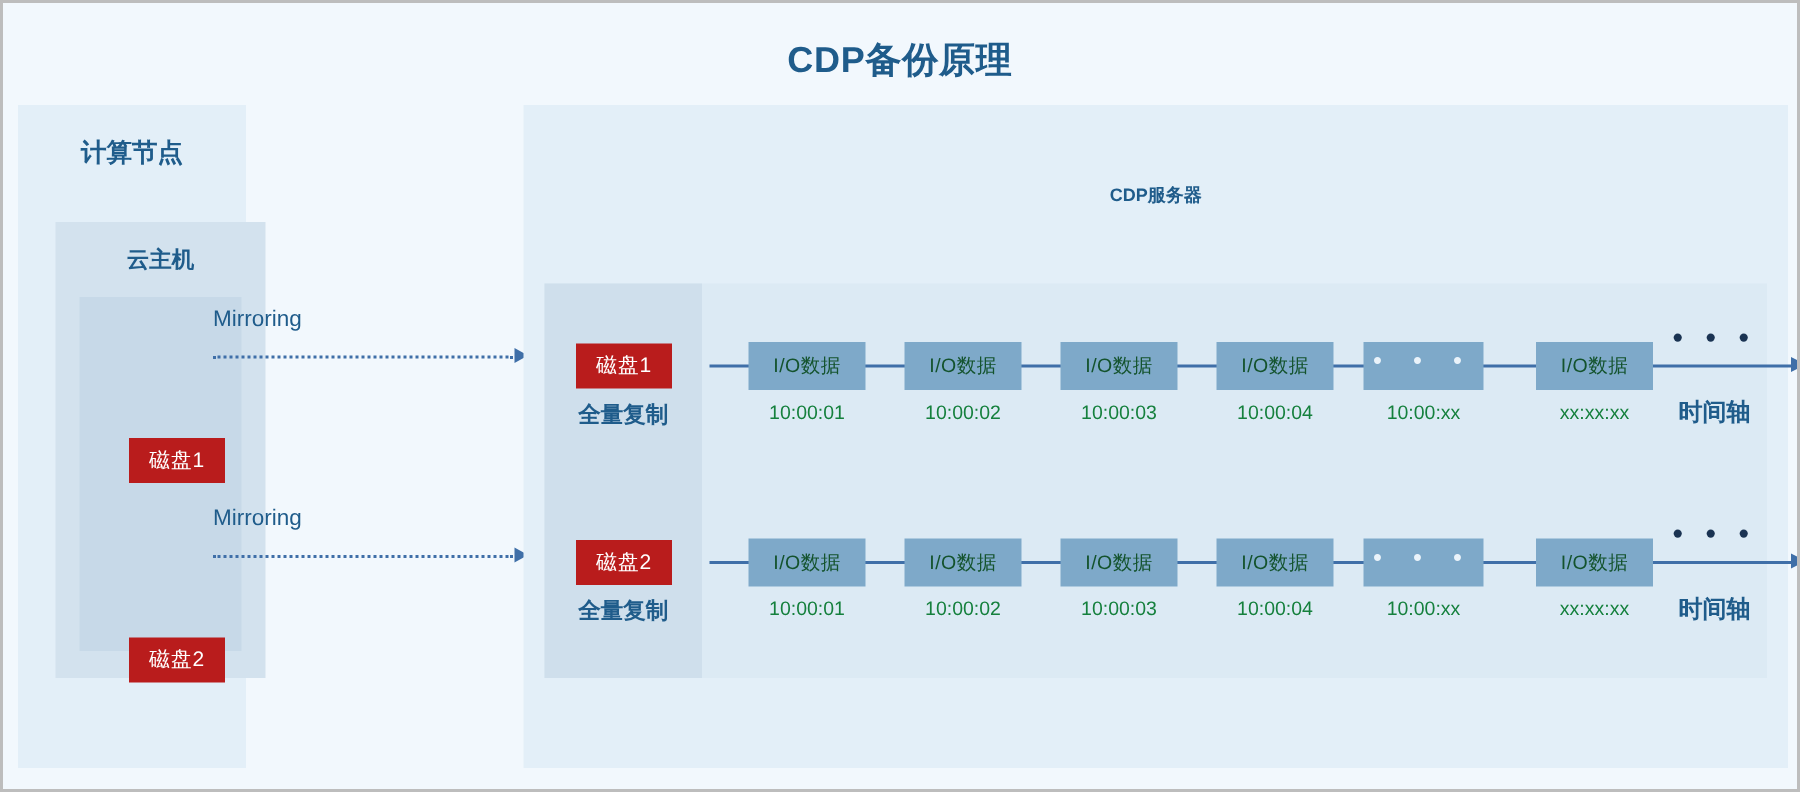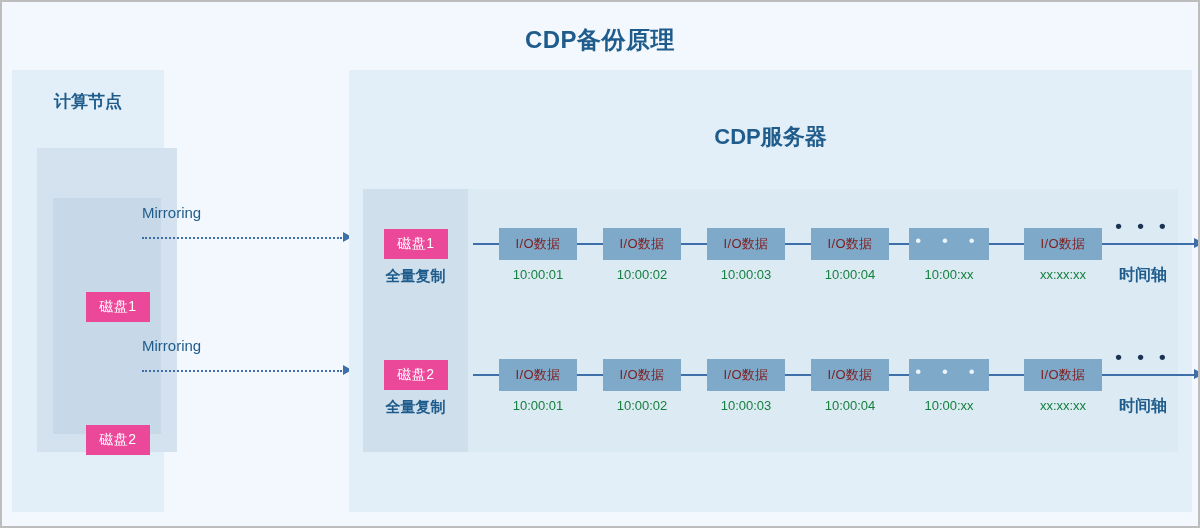--- a/index.html
+++ b/index.html
@@ -51,21 +51,21 @@
   .disk-inner {
     position: absolute;
     left: 16px; top: 50px;
     width: 108px; height: 236px;
     background: #c7d9e8;
   }
 
   
   .chip {
     position: absolute;
-    background: #ec4899;
+    background: #b91c1c;
     color: #ffffff;
     font-size: 14px;
     display: flex; align-items: center; justify-content: center;
     letter-spacing: 0.5px;
   }
   .chip-disk1-host { left: 74px; top: 222px; width: 64px; height: 30px; }
   .chip-disk2-host { left: 74px; top: 355px; width: 64px; height: 30px; }
 
   
   .mirror {
@@ -96,21 +96,21 @@
   
   .cdp-panel {
     position: absolute;
     left: 347px; top: 68px;
     width: 843px; height: 442px;
     background: #e3eff8;
   }
   .cdp-title {
     position: absolute; left: 0; right: 0; top: 52px;
     text-align: center;
-    font-size: 22px; font-weight: bold; color: #1f5c8b;
+    font-size: 12px; font-weight: bold; color: #1f5c8b;
   }
   .data-panel {
     position: absolute;
     left: 14px; top: 119px;
     width: 815px; height: 263px;
     background: #dceaf4;
   }
   .disk-col {
     position: absolute;
     left: 0; top: 0;
@@ -143,21 +143,21 @@
     width: 0; height: 0;
     border-left: 10px solid #3f6fa8;
     border-top: 5px solid transparent;
     border-bottom: 5px solid transparent;
   }
 
   .io-box {
     position: absolute;
     top: 17px; height: 32px;
     background: #7ea9c9;
-    color: #7f1d1d;
+    color: #14532d;
     font-size: 13px;
     display: flex; align-items: center; justify-content: center;
     letter-spacing: 0.3px;
   }
   .io-box.dots { color: #eaf3fa; letter-spacing: 8px; font-size: 17px; }
   .io-box.dots span { transform: translateY(-3px); }
 
   .io-time {
     position: absolute;
     top: 56px;
@@ -184,20 +184,21 @@
 </head>
 <body>
 
 <div id="stage">
 
   <div class="title">CDP备份原理</div>
 
   <div class="node-panel">
     <div class="node-title">计算节点</div>
     <div class="host-box">
+      <div class="host-title">云主机</div>
       <div class="disk-inner"></div>
     </div>
     <div class="chip chip-disk1-host">磁盘1</div>
     <div class="chip chip-disk2-host">磁盘2</div>
   </div>
 
   <div class="mirror m1">
     <div class="lbl">Mirroring</div>
     <div class="dotline"></div>
     <div class="head"></div>

